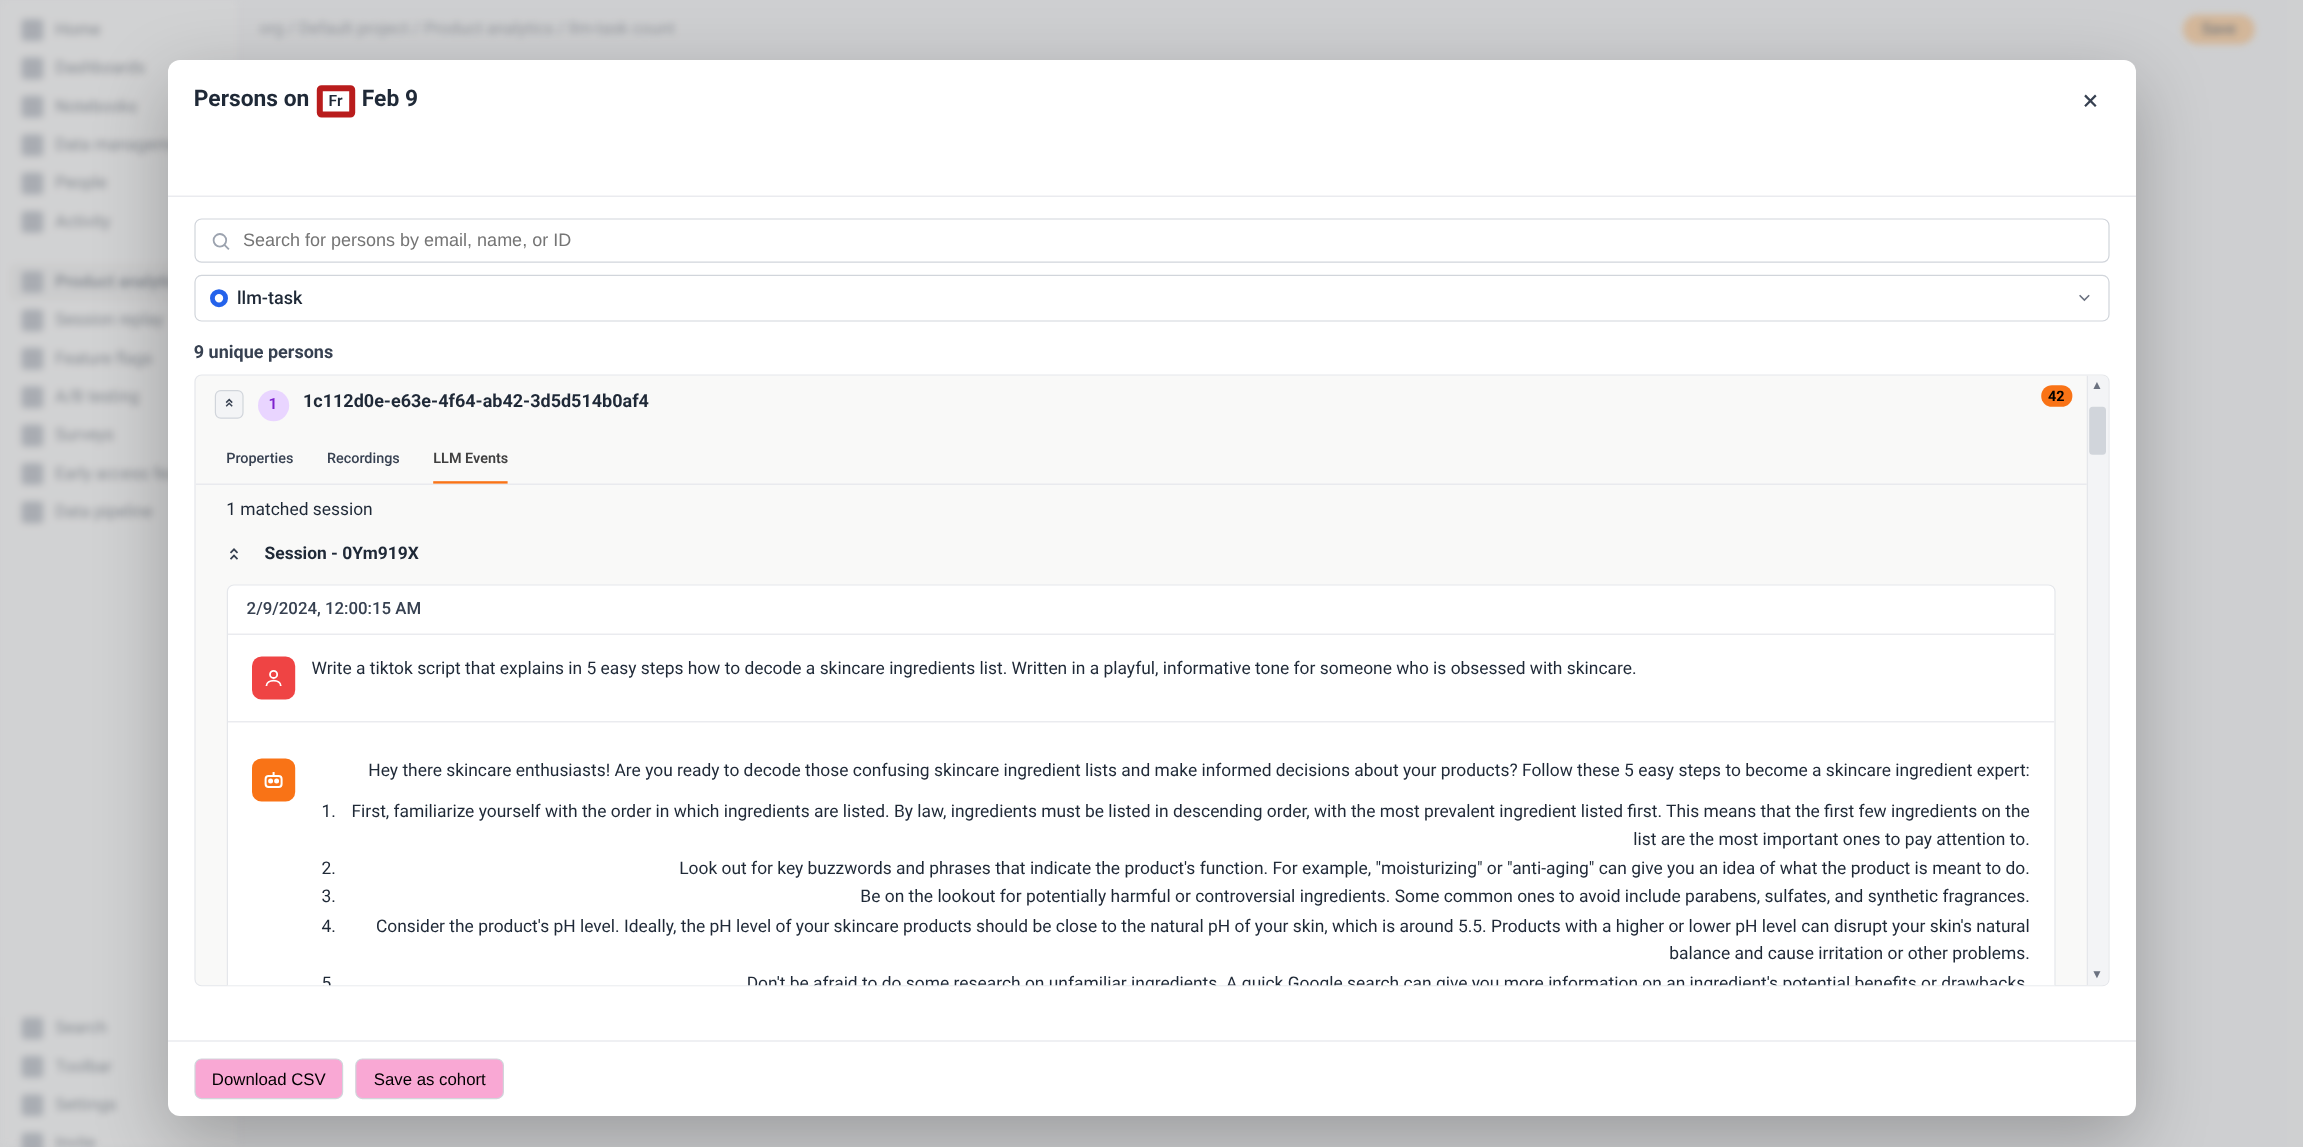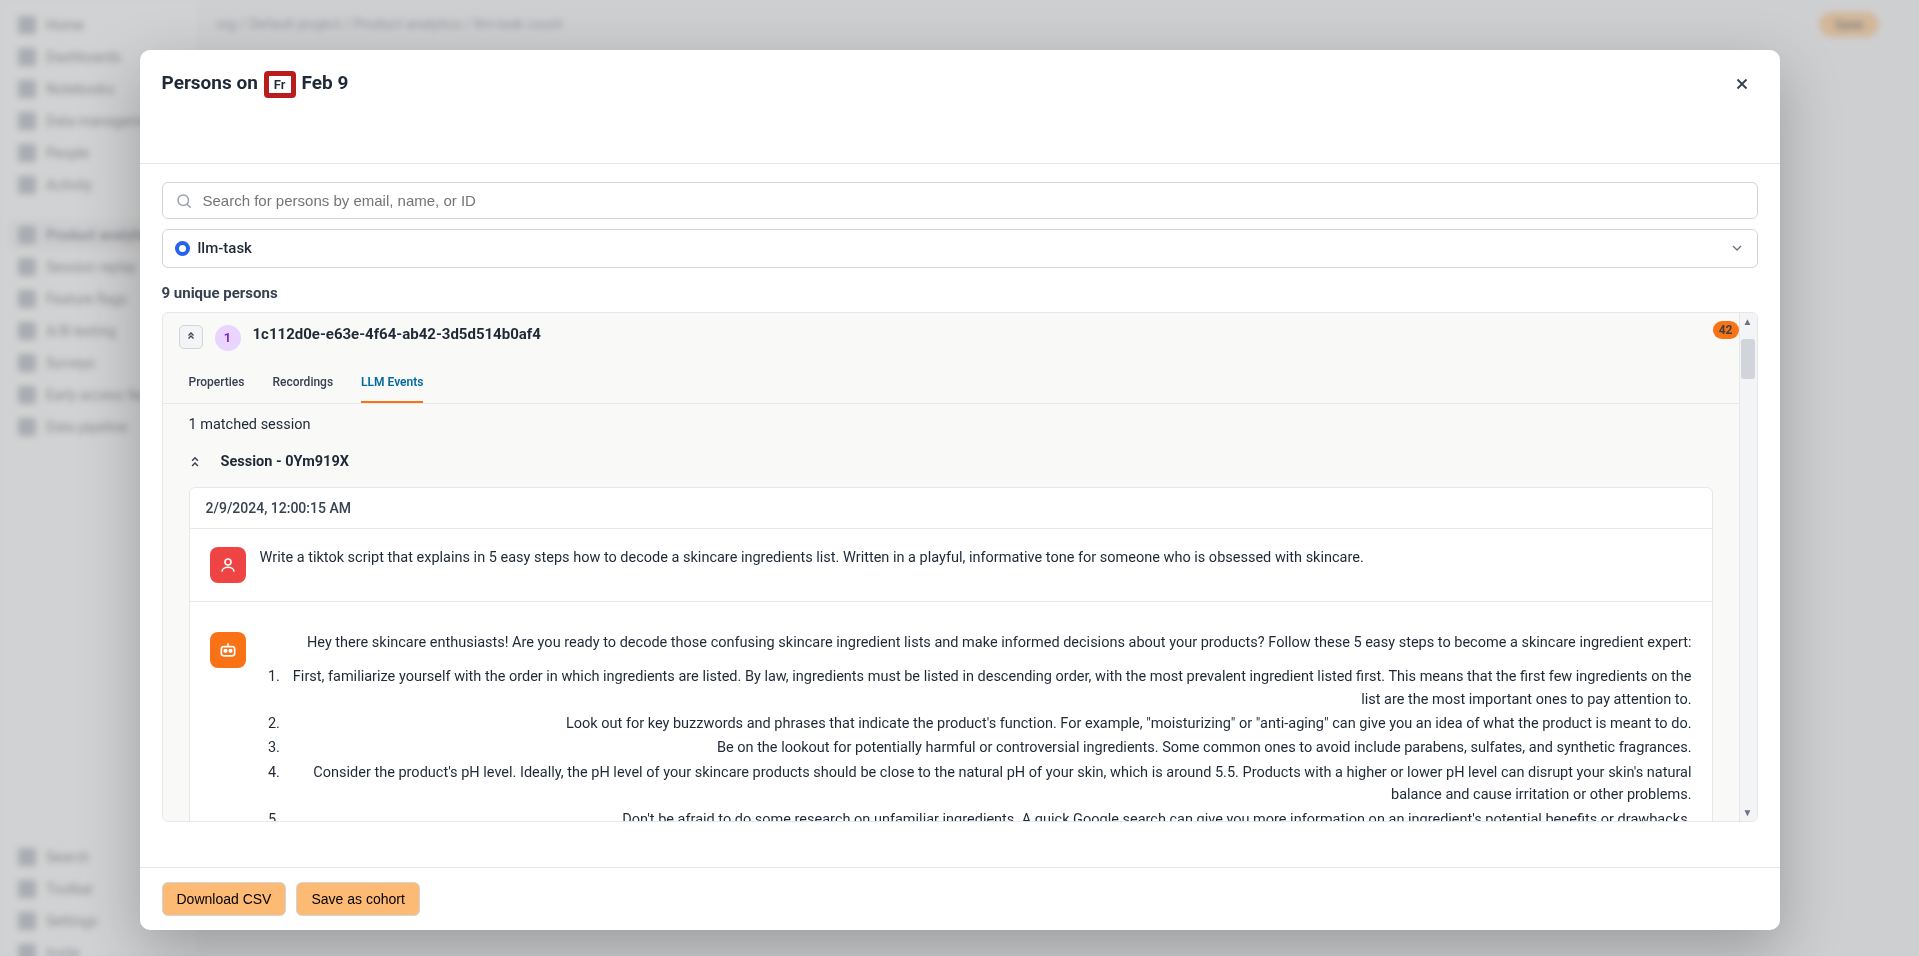--- a/index.html
+++ b/index.html
@@ -181,22 +181,22 @@
 .person-name { font-size: 15px; font-weight: 700; }
 .person-id {
   font-size: 13px; color: #6b7280;
   display: flex; align-items: center; gap: 6px;
 }
 .copy-icon {
   border: 1px solid #d1d5db;
   border-radius: 4px; padding: 2px; cursor: pointer;
 }
 .badge-count {
-  position: absolute; right: 18px; top: 8px;
-  background: #f97316; color: #404040;
+  position: absolute; right: 30px; top: 8px;
+  background: #f97316; color: #000000;
   font-size: 12px; font-weight: 700;
   padding: 2px 6px; border-radius: 10px;
   z-index: 2;
 }
 .scroll-track {
   position: absolute; right: 0; top: 0; bottom: 0; width: 18px;
   background: #f3f4f6; border-left: 1px solid #e5e7eb;
 }
 .scroll-thumb {
   position: absolute; right: 2px; top: 26px; width: 14px; height: 40px;
@@ -217,21 +217,21 @@
 }
 .tab {
   padding: 12px 0;
   font-size: 12px;
   cursor: pointer;
   color: #374151;
   border-bottom: 2.5px solid transparent;
   font-weight: 500;
 }
 .tab.active {
-  color: #0369a1;
+  color: #404040;
   border-bottom-color: #f97316;
   font-weight: 600;
 }
 
 .session-info {
   padding: 12px 26px;
   font-size: 14.5px;
   font-weight: 400;
 }
 .session-row {
@@ -286,21 +286,21 @@
   margin-bottom: 2px;
 }
 
 .modal-footer {
   border-top: 1px solid #e5e7eb;
   padding: 14px 22px;
   display: flex;
   gap: 10px;
 }
 .footer-btn {
-  background: #fdba74;
+  background: #f9a8d4;
   border: 1px solid #d1d5db;
   border-radius: 6px;
   padding: 8px 14px;
   font-size: 14px;
   cursor: pointer;
   font-weight: 500;
 }
 </style>
 </head>
 <body>

